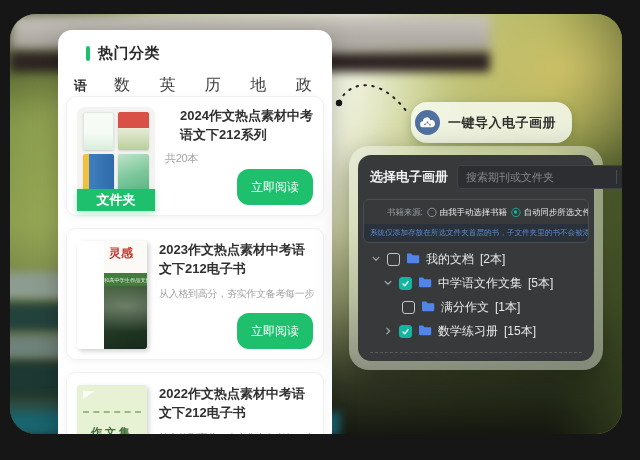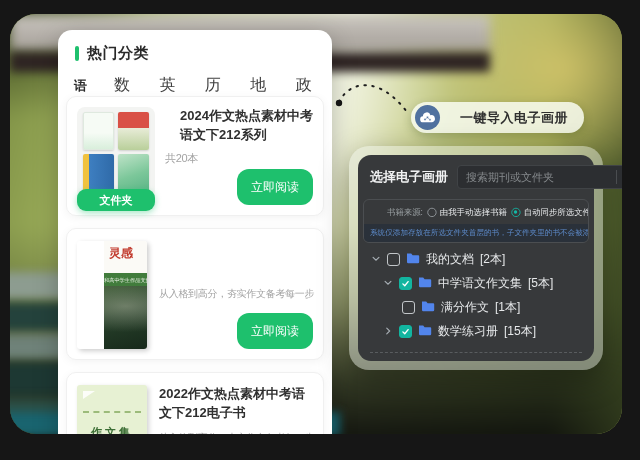--- a/index.html
+++ b/index.html
@@ -26,21 +26,21 @@
   .bk2 { left:-15px; top:288px; width:205px; height:30px; background:#24423c; }
   .bk3 { left:-15px; top:320px; width:198px; height:26px; background:#6f8279; }
   .bk4 { left:-15px; top:348px; width:210px; height:34px; background:#1d3833; }
   .bk5 { left:-15px; top:384px; width:215px; height:32px; background:#2c4f46; }
   .bk6 { left:-15px; top:398px; width:345px; height:24px; background:#19646f; filter:blur(4px); }
 
   
   .lpanel { position:absolute; left:48px; top:16px; width:274px; height:420px;
             background:#ffffff; border-radius:14px 14px 0 0;
             box-shadow:0 6px 24px rgba(0,0,0,.25); }
-  .lp-head { display:flex; align-items:center; gap:8px; padding:14px 0 0 17px; }
+  .lp-head { display:flex; align-items:center; gap:8px; padding:14px 0 0 28px; }
   .lp-bar  { width:4px; height:15px; border-radius:2px; background:#1ec06d; }
   .lp-title{ font-size:15px; font-weight:700; color:#2a2a2a; letter-spacing:.5px; }
   .lp-tabs { display:flex; gap:17px; margin:12px 8px 0 16px; align-items:baseline; }
   .tab { font-size:16px; color:#404040; position:relative; cursor:pointer; }
   .tab.active { font-size:13px; font-weight:700; color:#2b2b2b; }
   .tab.active::after { content:""; position:absolute; left:2px; bottom:-7px; width:20px; height:3px;
                        border-radius:2px; background:#1ec06d; }
   .lp-cards { position:absolute; left:8px; right:8px; top:66px; display:flex; flex-direction:column; gap:12px; }
   .card { position:relative; background:#fff; border:1px solid #f0f0f0; border-radius:10px;
           box-shadow:0 2px 10px rgba(0,0,0,.05); }
@@ -55,22 +55,22 @@
               border-radius:12px; background:#1ec06d; color:#fff; font-size:12px;
               display:flex; align-items:center; border:none; cursor:pointer; }
   
   .thumb1 { position:absolute; left:10px; top:10px; width:78px; height:92px;
             background:#f3f4f2; border-radius:8px; }
   .mini { position:absolute; width:31px; height:38px; border-radius:2px; box-shadow:0 1px 2px rgba(0,0,0,.15); }
   .m-tl { left:6px;  top:5px;  background:linear-gradient(180deg,#f6fbf5 55%,#d9efdc 100%); border:1px solid #dfe9df; }
   .m-tr { left:41px; top:5px;  background:linear-gradient(180deg,#d95046 0%,#d95046 42%,#e8ecd8 42%,#b9cf9a 100%); }
   .m-bl { left:6px;  top:47px; background:linear-gradient(90deg,#f1c23e 0%,#f1c23e 18%,#3e7fc1 18%,#2f6aa8 100%); }
   .m-br { left:41px; top:47px; background:linear-gradient(160deg,#bfe3c8 0%,#7cc79a 55%,#5ab486 100%); }
-  .folder-badge { position:absolute; left:10px; top:92px; width:78px; height:22px; border-radius:9px;
-                  background:#1ec06d; color:#fff; font-size:11px; font-weight:700;
+  .folder-badge { position:absolute; left:10px; top:92px; width:78px; height:22px; border-radius:0;
+                  background:#1ec06d; color:#fff; font-size:13px; font-weight:700;
                   display:flex; align-items:center; justify-content:center;
                   box-shadow:0 2px 6px rgba(30,192,109,.4); }
   
   .thumb2 { position:absolute; left:10px; top:12px; width:70px; height:108px; border-radius:3px;
             overflow:hidden; box-shadow:2px 2px 5px rgba(0,0,0,.2);padding-left:27px; }
   .cv2-top  { height:32px; background:#fbfaf6; position:relative; }
   .cv2-title{ position:absolute; left:5px; top:4px; font-family:"Liberation Serif","DejaVu Serif",serif;
               font-size:12px; font-weight:700; color:#c23b2e; }
   .cv2-band { height:13px; background:#417c3c; display:flex; align-items:center; overflow:hidden; }
   .cv2-band span { font-size:10px; color:#eaf2e6; white-space:nowrap; transform:scale(.52); transform-origin:left center; }
@@ -84,22 +84,22 @@
                  border-top:2px dashed #9cbb7a; }
   .cv3-title { position:absolute; left:0; right:0; top:40px; text-align:center; font-size:11px;
                font-weight:700; color:#3c6e35; letter-spacing:3px; }
   .cv3-plane { position:absolute; left:6px; top:6px; width:0; height:0;
                border-left:12px solid #fdfdfa; border-bottom:8px solid transparent; opacity:.95; }
 
   
   .arc { position:absolute; left:320px; top:58px; width:110px; height:62px; pointer-events:none; }
 
   
-  .pill { position:absolute; left:401px; top:88px; height:31px; padding:0 16px 0 4px;
-          display:flex; align-items:center; gap:20px; border-radius:16px;
+  .pill { position:absolute; left:401px; top:88px; height:41px; padding:0 16px 0 4px;
+          display:flex; align-items:center; gap:8px; border-radius:16px;
           background:rgba(248,251,241,.85); box-shadow:0 3px 10px rgba(40,60,20,.25); cursor:pointer; }
   .pill-ic { width:25px; height:25px; border-radius:50%; background:#50719f;
              display:flex; align-items:center; justify-content:center; }
   .pill-label { font-size:13px; font-weight:700; color:#2f2f2f; letter-spacing:.5px; }
 
   
   .dlg-frost { position:absolute; left:339px; top:132px; width:254px; height:224px;
                border-radius:20px; background:rgba(230,236,230,.45);
                box-shadow:0 10px 30px rgba(0,0,0,.35); }
   .dlg { position:absolute; inset:9px; border-radius:13px; background:#37393b; }
@@ -188,20 +188,21 @@
         <div class="card c2">
           <div class="thumb2">
             <div class="cv2-top">
               <span class="cv2-title">灵感</span>
             </div>
             <div class="cv2-band">
               <span>和高中学生作品文集</span>
             </div>
             <div class="cv2-photo"></div>
           </div>
+          <div class="c-title">2023作文热点素材中考语文下212电子书</div>
           <div class="c-meta">从入格到高分，夯实作文备考每一步</div>
           <button class="read-btn">立即阅读</button>
         </div>
 
         <div class="card c3">
           <div class="thumb3">
             <span class="cv3-plane"></span>
             <span class="cv3-scallop"></span>
             <span class="cv3-title">作文集</span>
 

